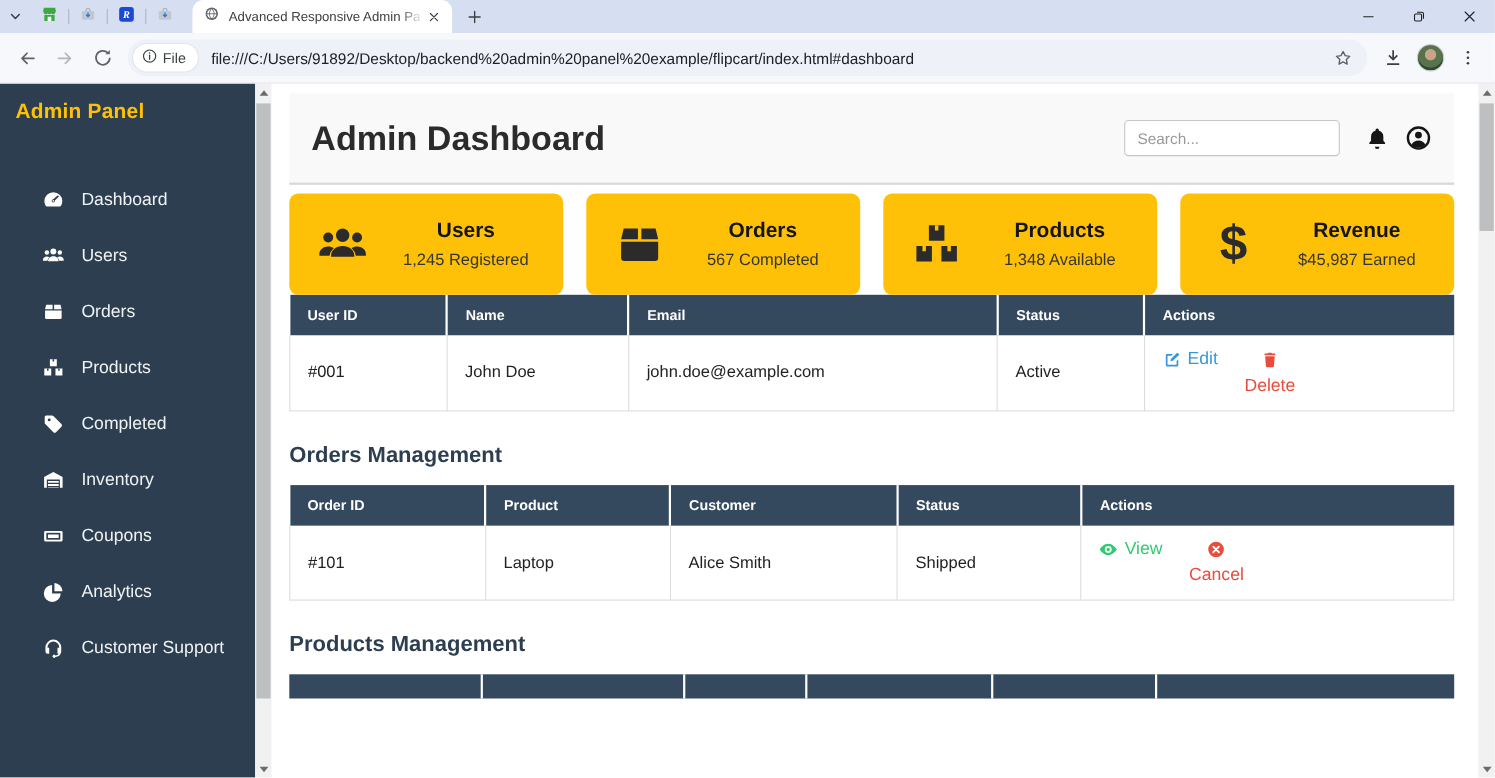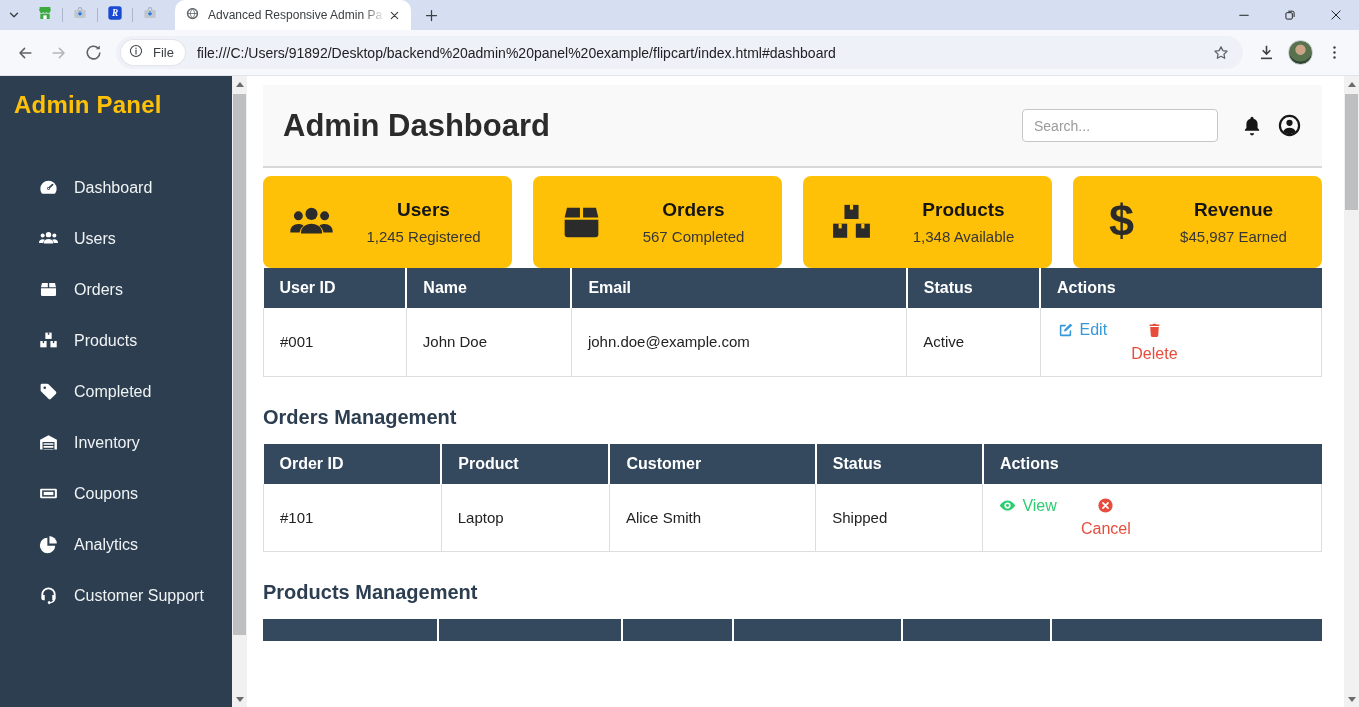--- a/index.html
+++ b/index.html
@@ -17,30 +17,30 @@
   .tab-title::after{ content:""; position:absolute; right:0; top:0; bottom:0; width:22px; background:linear-gradient(90deg, rgba(255,255,255,0), #fff);}
   .tab-close { width:18px; height:18px; border-radius:50%; display:flex; align-items:center; justify-content:center; color:#3c4043; cursor:pointer; }
   .newtab-btn { width:28px; height:28px; margin-left:6px; display:flex; align-items:center; justify-content:center; color:#3c4043; cursor:pointer; }
   .win-controls { margin-left:auto; display:flex; height:30px; }
   .win-btn { width:46px; height:30px; display:flex; align-items:center; justify-content:center; color:#202124; cursor:pointer; }
 
   .toolbar { height:46px; background:#f7f8fb; display:flex; align-items:center; padding:0 8px; flex:0 0 auto; border-bottom:1px solid #e2e4ea; }
   .nav-btn { width:34px; height:34px; display:flex; align-items:center; justify-content:center; color:#5f6368; cursor:pointer; }
   .nav-btn.disabled { color:#b3b6bb; }
   .omnibox { flex:1; height:33px; background:#eef1f8; border-radius:17px; margin:0 6px; display:flex; align-items:center; padding:0 8px 0 5px; }
-  .file-chip { background:#fff; border-radius:13px; height:25px; display:flex; align-items:center; padding:0 11px 0 8px; gap:10px; color:#3c4043; font-size:13px; box-shadow:0 0 0 1px #e3e5ea; cursor:pointer;text-align:center; }
+  .file-chip { background:#fff; border-radius:13px; height:25px; display:flex; align-items:center; padding:0 11px 0 8px; gap:5px; color:#3c4043; font-size:13px; box-shadow:0 0 0 1px #e3e5ea; cursor:pointer;text-align:center; }
   .url-text { font-size:14px; color:#202124; margin-left:12px; white-space:nowrap; overflow:hidden; flex:1; }
   .box-star { width:28px; display:flex; justify-content:center; color:#5f6368; cursor:pointer; }
   .tb-icon { width:34px; height:34px; display:flex; align-items:center; justify-content:center; color:#3c4043; cursor:pointer; }
   .avatar { width:25px; height:25px; border-radius:50%; background:radial-gradient(circle at 50% 38%, #c9a486 0 26%, #58724d 30% 62%, #2e4631 66%); border:1px solid #c9cdd3; cursor:pointer; }
 
   
   .page { flex:1; display:flex; overflow:hidden; }
   .sidebar { width:232px; background:#2c3e50; color:#f0f3f4; flex:0 0 auto; }
-  .sidebar-title { color:#ffc107; font-size:24px; font-weight:bold; padding:15px 0 0 14px; letter-spacing:.2px; }
+  .sidebar-title { color:#ffc107; font-size:19px; font-weight:bold; padding:15px 0 0 14px; letter-spacing:.2px; }
   .side-menu { margin-top:43px; }
   .side-item { display:flex; align-items:center; gap:15px; padding:15px 10px 15px 38px; font-size:16px; cursor:pointer; --cut:#2c3e50; }
   .side-item .icn { width:21px; height:21px; flex:0 0 auto; color:#fff; }
   .icn svg { width:100%; height:100%; display:block; }
 
   .vscroll { width:15px; background:#f1f1f1; flex:0 0 auto; display:flex; flex-direction:column; align-items:center; }
   .sb-arrow { width:15px; height:16px; display:flex; align-items:center; justify-content:center; cursor:pointer; }
   .tri-up { width:0; height:0; border-left:4px solid transparent; border-right:4px solid transparent; border-bottom:5px solid #6b6b6b; }
   .tri-down { width:0; height:0; border-left:4px solid transparent; border-right:4px solid transparent; border-top:5px solid #6b6b6b; }
   .sb-track { flex:1; width:15px; position:relative; }
@@ -61,21 +61,21 @@
 
   .cards { display:flex; gap:21px; margin-top:8px; }
   .card { flex:1; height:92px; background:#ffc107; border-radius:8px; display:flex; align-items:center; cursor:pointer; --cut:#ffc107; }
   .card .icn { width:47px; height:47px; color:#2b2b2b; margin:0 0 0 25px; flex:0 0 auto; }
   .card-text { flex:1; text-align:center; padding:0 10px; }
   .card-title { font-size:19px; font-weight:bold; color:#151515; }
   .card-sub { font-size:15px; color:#363636; margin-top:7px; }
 
   .section-title { font-size:20px; font-weight:bold; color:#2c3e50; margin:29px 0 15px 0; }
   table { width:100%; border-collapse:collapse; }
-  th { background:#34495e; color:#fff; font-size:16px; font-weight:bold; text-align:left; padding:11px 16px; border-right:2px solid #fff; }
+  th { background:#34495e; color:#fff; font-size:13px; font-weight:bold; text-align:left; padding:11px 16px; border-right:2px solid #fff; }
   th:last-child { border-right:none; }
   td { background:#fff; font-size:15px; color:#222; padding:13px 16px; border:1px solid #ddd; border-top:none; }
   tr.body-row { border-bottom:1px solid #c9c9c9; }
   .action-link { display:inline-flex; align-items:center; gap:6px; font-size:16px; margin-right:20px; cursor:pointer; text-decoration:none; }
   .action-link .aicn { width:17px; height:17px; display:inline-block; }
   .blue { color:#3498db; } .red { color:#e74c3c;flex-direction:column; } .green { color:#2ecc71; }
 </style>
 </head>
 <body>
 

